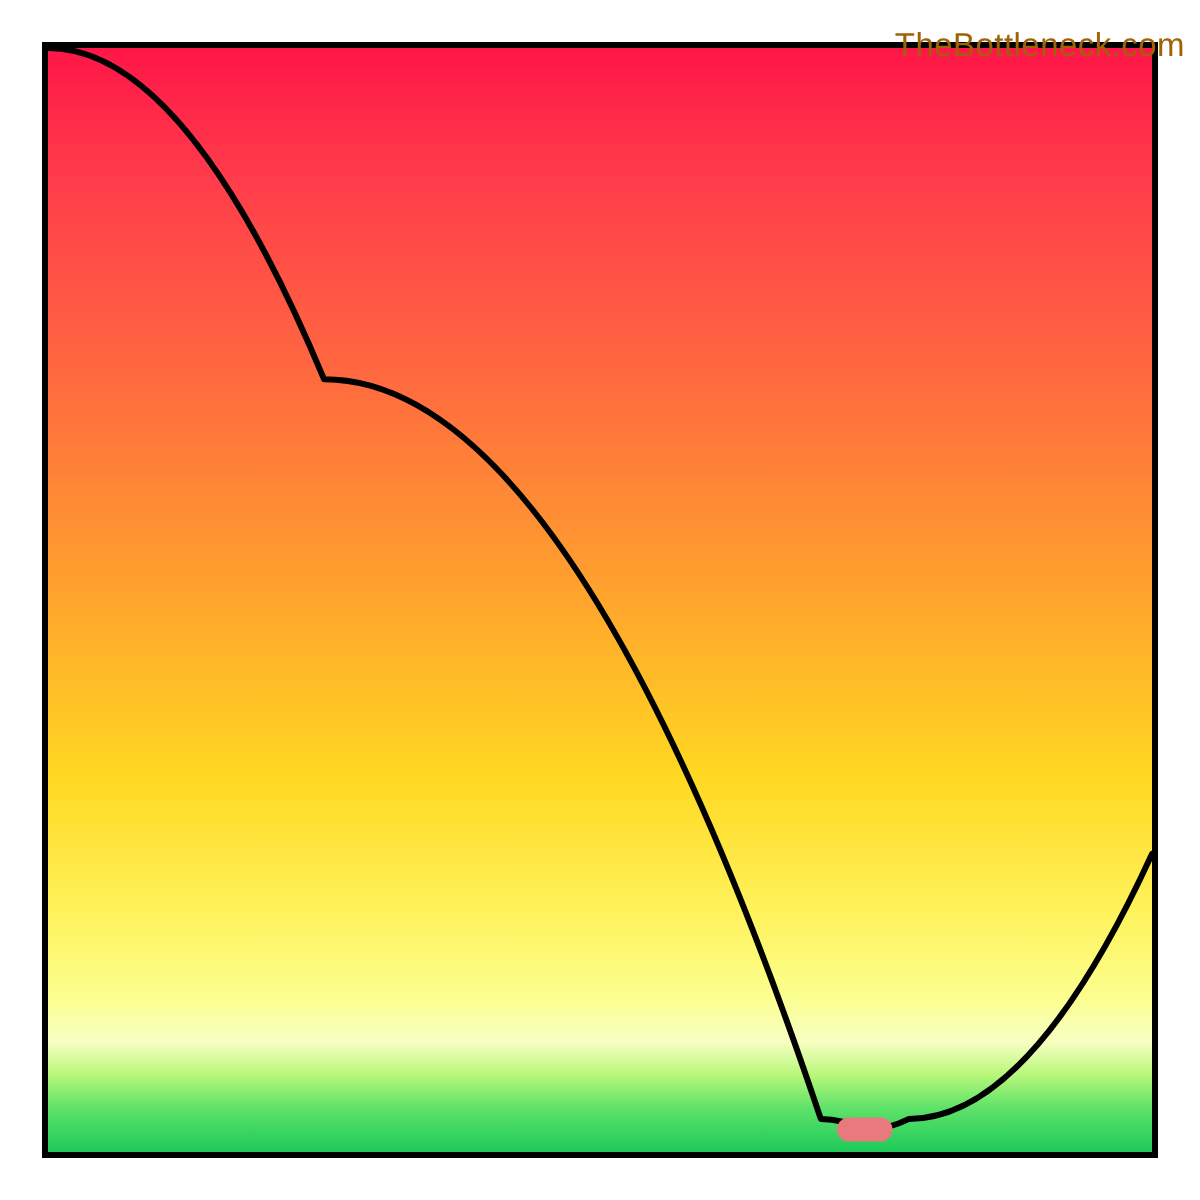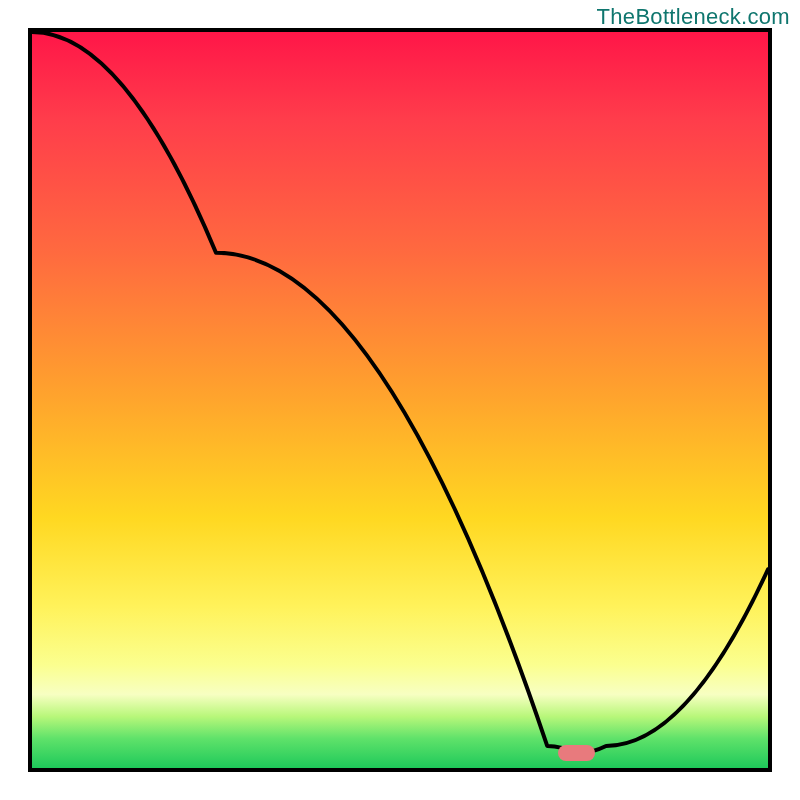--- a/index.html
+++ b/index.html
@@ -11,23 +11,23 @@
     font-family: Arial, Helvetica, sans-serif;
   }
   .chart-frame {
     position: relative;
     width: 800px;
     height: 800px;
     box-sizing: border-box;
   }
   .watermark {
     position: absolute;
-    top: 4px;
+    top: 17px;
     right: 10px;
-    color: #0f766e;
+    color: #a16207;
     font-size: 22px;
     letter-spacing: 0.3px;
     z-index: 5;
   }
   .plot-area {
     position: absolute;
     left: 28px;
     top: 28px;
     width: 744px;
     height: 744px;

